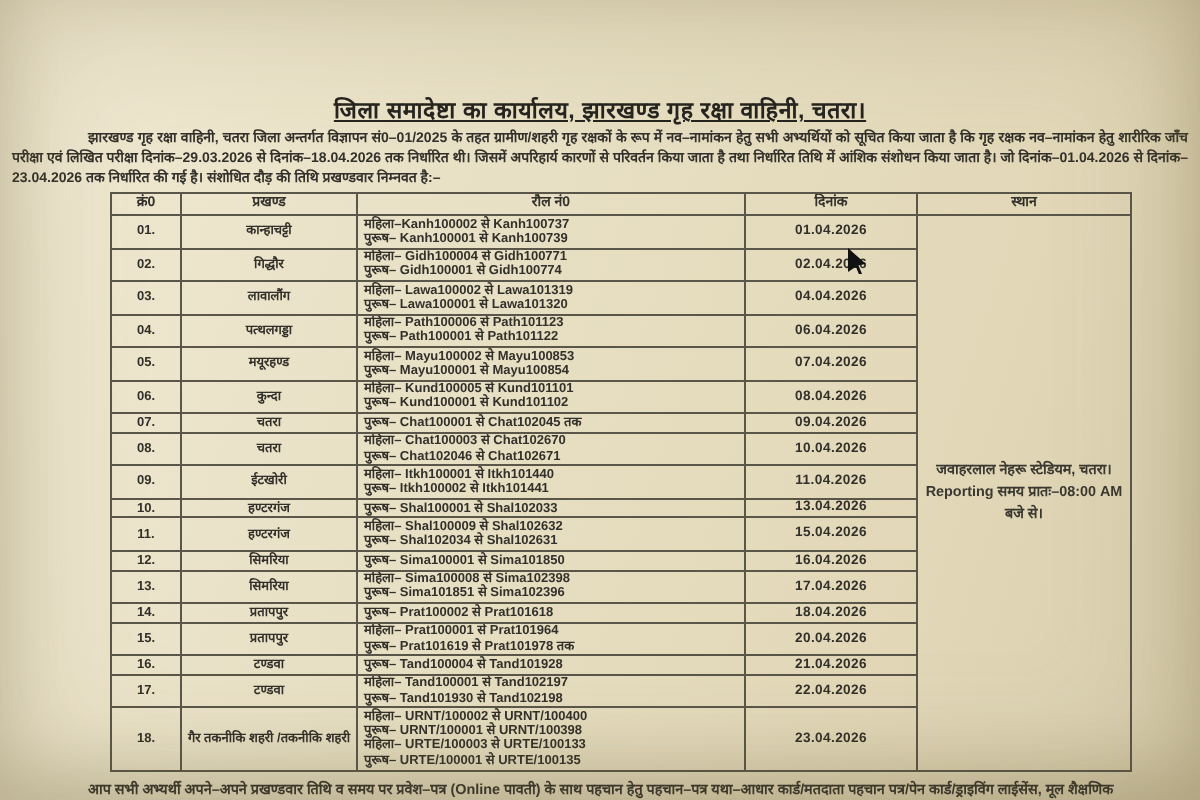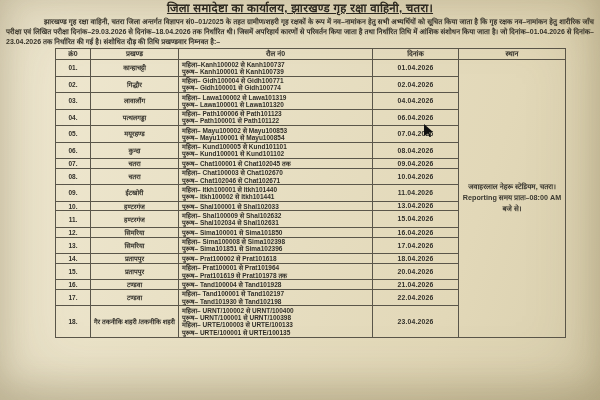--- a/index.html
+++ b/index.html
@@ -8,21 +8,21 @@
     font-family:"Liberation Sans","DejaVu Sans",sans-serif;
     background:linear-gradient(108deg,#f0e9d2 0%,#e9e1c6 35%,#e2d8b8 75%,#d9cfae 100%);
     color:#2f2d27;
     position:relative;
   }
   .vignette{position:absolute;inset:0;pointer-events:none;
     box-shadow:inset 0 0 70px rgba(110,92,50,.28), inset 0 -14px 30px rgba(90,75,40,.18);}
   .sheet{position:relative;padding:2px 4px 0 4px;}
   .doc-title{
     text-align:center;font-size:11.5px;font-weight:700;letter-spacing:.3px;
-    text-decoration:underline;color:#262420;line-height:1.15;
+    text-decoration:underline;color:#262420;line-height:1.15;margin-top:48px;
   }
   .doc-subtitle{
     text-align:center;font-size:8px;font-weight:700;color:#2b2924;
     text-decoration:underline;line-height:1.2;margin-top:1px;
   }
   .notice-heading{
     text-align:center;font-size:9px;font-weight:700;color:#262420;line-height:1.2;margin-top:1px;
   }
   .intro{
     font-size:7px;font-weight:600;line-height:1.38;text-align:justify;
@@ -242,16 +242,17 @@
             <div>महिला– URNT/100002 से URNT/100400</div>
             <div>पुरूष– URNT/100001 से URNT/100398</div>
             <div>महिला– URTE/100003 से URTE/100133</div>
             <div>पुरूष– URTE/100001 से URTE/100135</div>
           </td>
           <td class="c-date">23.04.2026</td>
         </tr>
       </tbody>
   </table>
 
+  <div class="footer-note">आप सभी अभ्यर्थी अपने–अपने प्रखण्डवार तिथि व समय पर प्रवेश–पत्र (Online पावती) के साथ पहचान हेतु पहचान–पत्र यथा–आधार कार्ड/मतदाता पहचान पत्र/पेन कार्ड/ड्राइविंग लाईसेंस, मूल शैक्षणिक</div>
 </div>
 
 <div class="cursor"></div>
 <div class="vignette"></div>
 
 </body></html>

